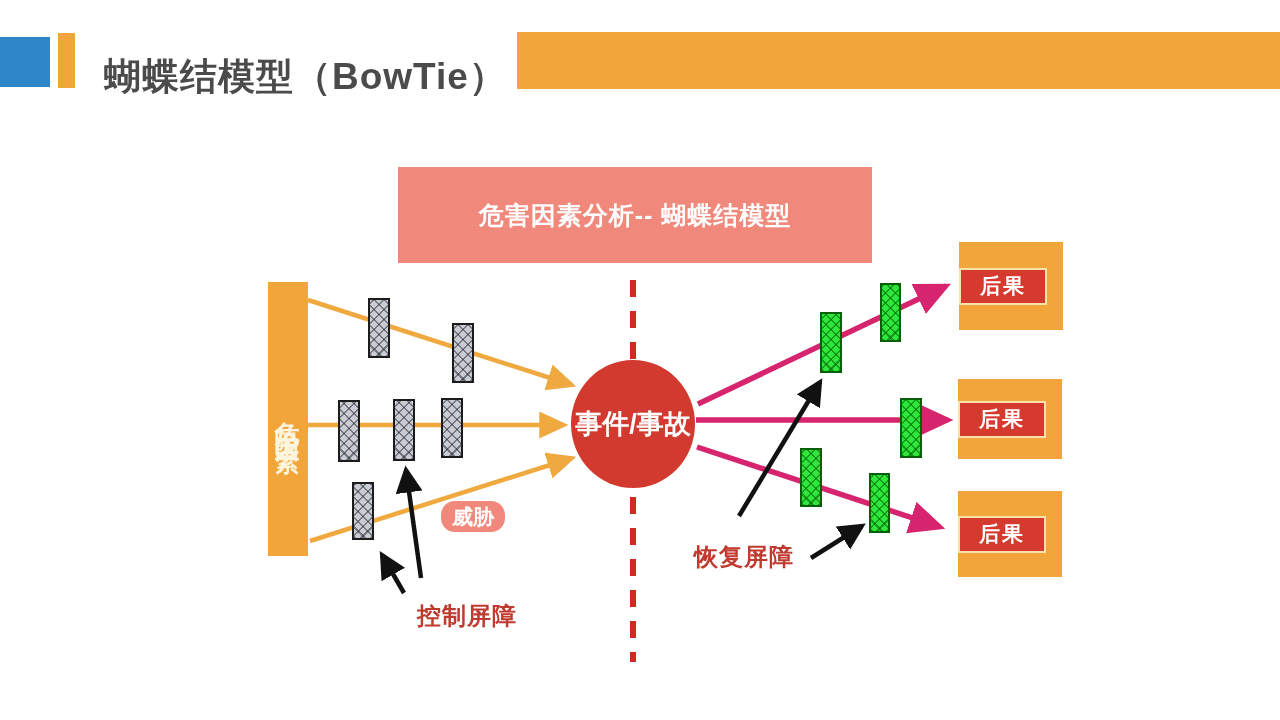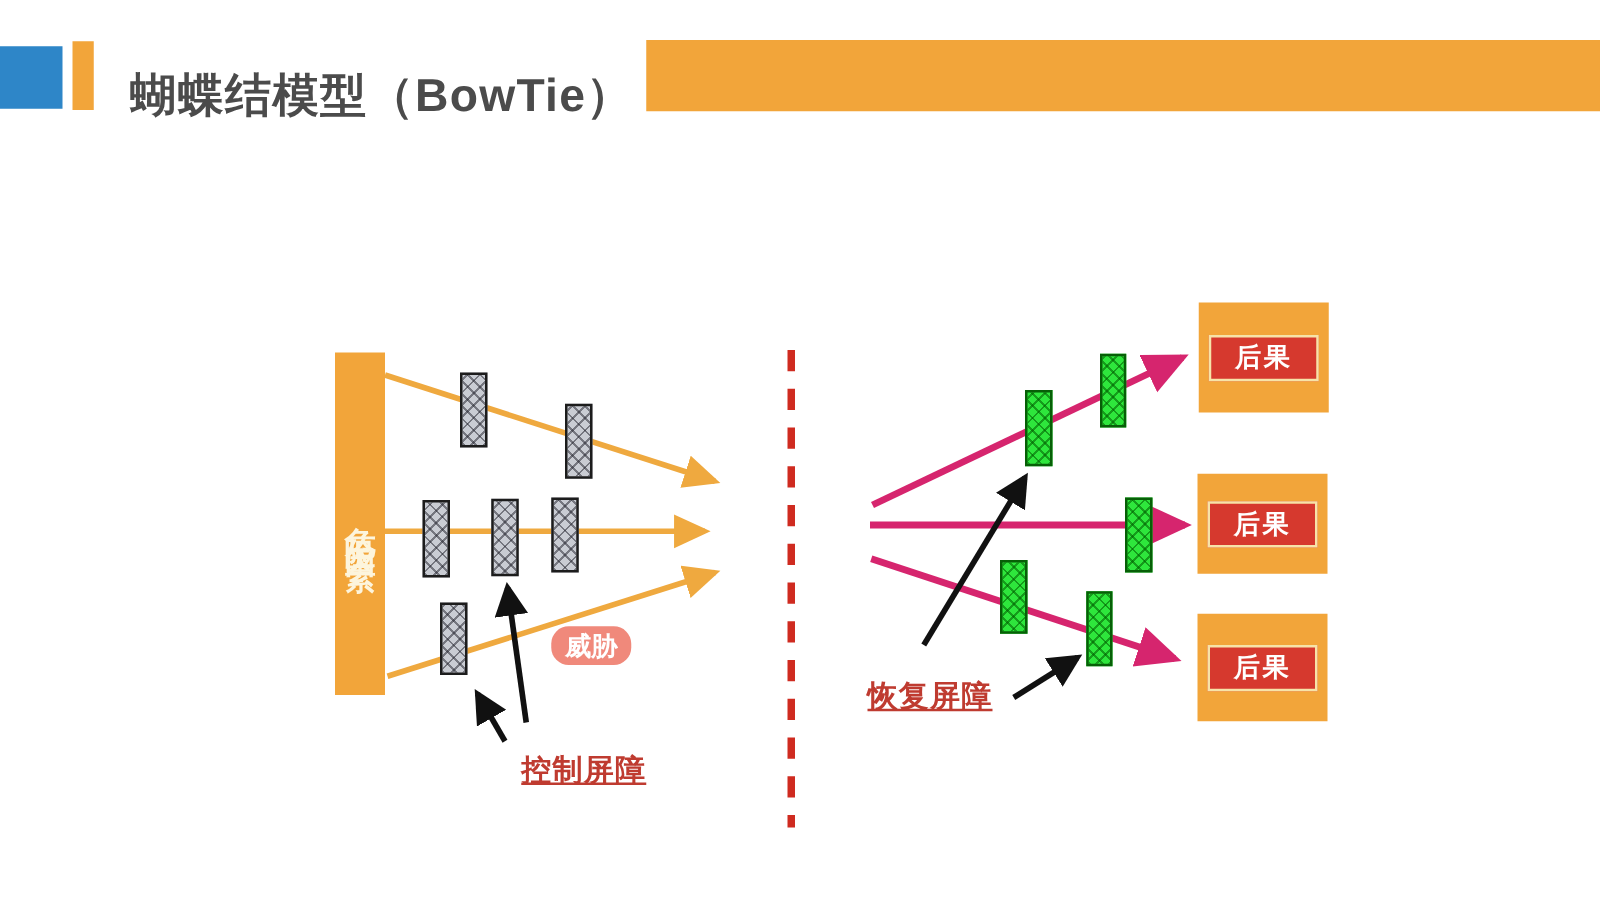--- a/index.html
+++ b/index.html
@@ -47,27 +47,27 @@
     background-image:
       repeating-linear-gradient(45deg, rgba(0,95,0,.55) 0 1.5px, transparent 1.5px 7px),
       repeating-linear-gradient(-45deg, rgba(0,95,0,.55) 0 1.5px, transparent 1.5px 7px);
   }
   .threat-label{
     position:absolute;left:441px;top:501px;width:64px;height:31px;background:#f0897b;
     display:flex;align-items:center;justify-content:center;
     color:#ffffff;font-size:21px;font-weight:800;border-radius:14px;
   }
   .control-label,.recovery-label{
-    position:absolute;color:#bf3b30;font-size:24px;font-weight:800;letter-spacing:1px;white-space:nowrap;text-decoration:underline;
+    position:absolute;color:#bf3b30;font-size:24px;font-weight:800;letter-spacing:1px;white-space:nowrap;
   }
   .control-label{left:417px;top:600px;}
   .recovery-label{left:694px;top:541px;}
   .cons-box{
     position:absolute;width:104px;background:#f2a53a;
-    display:flex;align-items:center;justify-content:center;
+    display:flex;align-items:center;justify-content:flex-start;
   }
   .cons-inner{
     width:88px;height:37px;background:#d6392e;border:2px solid #f7e3a8;box-sizing:border-box;
     display:flex;align-items:center;justify-content:center;
     color:#ffffff;font-size:21px;font-weight:800;letter-spacing:2px;
   }
 </style>
 </head>
 <body>
 
@@ -100,38 +100,44 @@
     <line x1="698" y1="404" x2="946" y2="286" stroke="#d6256e" stroke-width="5.5" marker-end="url(#ah-pink)"></line>
     <line x1="696" y1="420" x2="948" y2="420" stroke="#d6256e" stroke-width="5.5" marker-end="url(#ah-pink)"></line>
     <line x1="697" y1="447" x2="940" y2="527" stroke="#d6256e" stroke-width="5.5" marker-end="url(#ah-pink)"></line>
 
     <line x1="404" y1="593" x2="382" y2="555" stroke="#111111" stroke-width="4.5" marker-end="url(#ah-black)"></line>
     <line x1="421" y1="578" x2="406" y2="470" stroke="#111111" stroke-width="4.5" marker-end="url(#ah-black)"></line>
     <line x1="739" y1="516" x2="820" y2="382" stroke="#111111" stroke-width="4.5" marker-end="url(#ah-black)"></line>
     <line x1="811" y1="558" x2="862" y2="526" stroke="#111111" stroke-width="4.5" marker-end="url(#ah-black)"></line>
   </svg>
 
+  <div class="subtitle-box">
+    <span>危害因素分析-- 蝴蝶结模型</span>
+  </div>
 
   <div class="hazard-bar">
     <span class="vtext">危险因素</span>
   </div>
 
   <div class="barrier" style="left:368px;top:298px;width:22px;height:60px;"></div>
   <div class="barrier" style="left:452px;top:323px;width:22px;height:60px;"></div>
   <div class="barrier" style="left:338px;top:400px;width:22px;height:62px;"></div>
   <div class="barrier" style="left:393px;top:399px;width:22px;height:62px;"></div>
   <div class="barrier" style="left:441px;top:398px;width:22px;height:60px;"></div>
   <div class="barrier" style="left:352px;top:482px;width:22px;height:58px;"></div>
 
   <div class="barrier green" style="left:820px;top:312px;width:22px;height:61px;"></div>
   <div class="barrier green" style="left:880px;top:283px;width:21px;height:59px;"></div>
   <div class="barrier green" style="left:900px;top:398px;width:22px;height:60px;"></div>
   <div class="barrier green" style="left:800px;top:448px;width:22px;height:59px;"></div>
   <div class="barrier green" style="left:869px;top:473px;width:21px;height:60px;"></div>
 
+  <div class="event-circle">
+    <span>事件/事故</span>
+  </div>
 
   <div class="threat-label">
     <span>威胁</span>
   </div>
   <div class="control-label">控制屏障</div>
   <div class="recovery-label">恢复屏障</div>
 
   <div class="cons-box" style="left:959px;top:242px;height:88px;">
     <div class="cons-inner">
       <span>后果</span>

